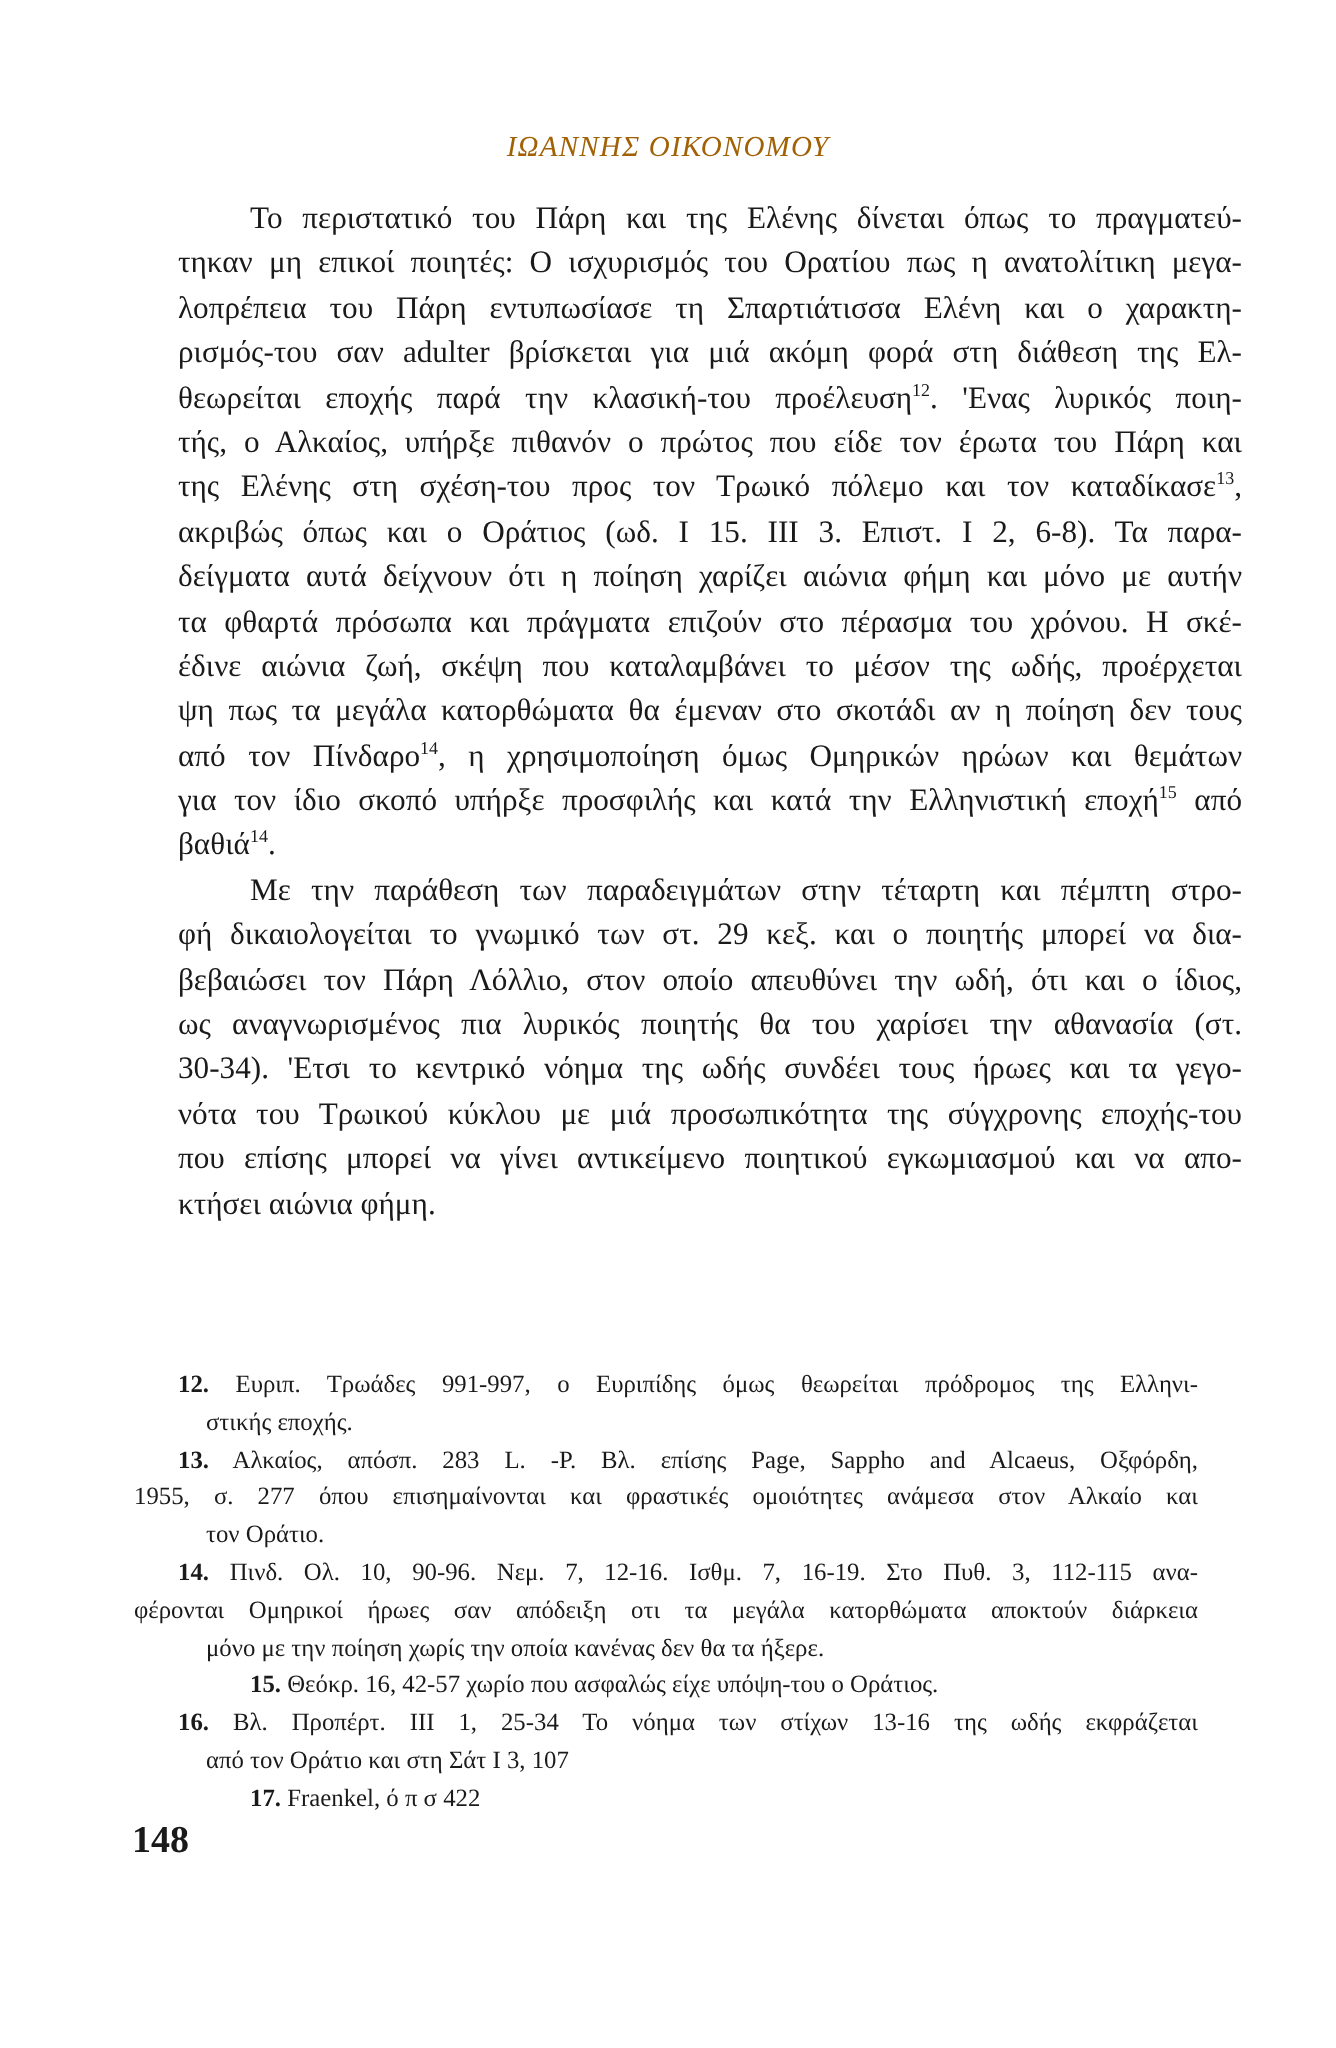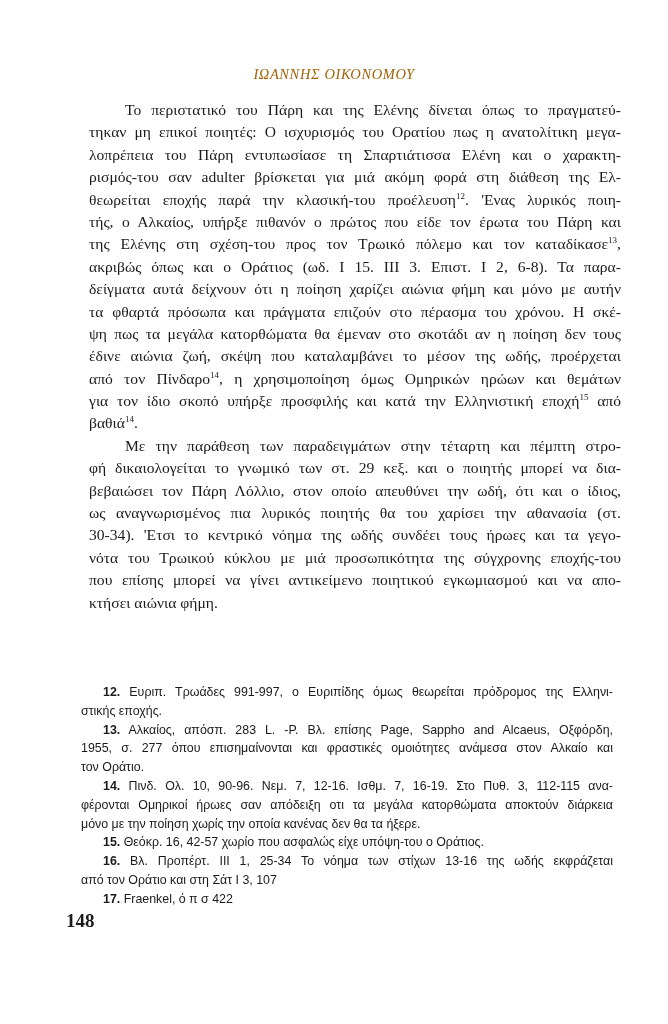--- a/index.html
+++ b/index.html
@@ -49,35 +49,36 @@
     }
     .body-text .line.last {
       text-align-last: left;
     }
     .body-text .line.indent {
       padding-left: 36px;
     }
     .footnotes {
       position: absolute;
       top: 683px;
-      left: 81px;
+      left: 67px;
       width: 532px;
-      font-family: Liberation Sans, sans-serif;
+      font-family: Liberation Serif, serif;
       font-size: 12.4px;
       line-height: 18.8px;
     }
     .footnotes .line {
       display: block;
       white-space: nowrap;
       text-align: justify;
       text-align-last: justify;
       height: 18.8px;
     }
     .footnotes .line.last {
       text-align-last: left;
+      margin-left: 36px;
     }
     .footnotes .line.indent {
       padding-left: 22px;
     }
     .fn-num {
       font-weight: bold;
     }
     sup {
       font-size: 9px;
       line-height: 0;
@@ -102,22 +103,22 @@
       <span class="line indent"><span>Το περιστατικό του Πάρη και της Ελένης δίνεται όπως το πραγματεύ-</span></span>
       <span class="line"><span>τηκαν μη επικοί ποιητές: Ο ισχυρισμός του Ορατίου πως η ανατολίτικη μεγα-</span></span>
       <span class="line"><span>λοπρέπεια του Πάρη εντυπωσίασε τη Σπαρτιάτισσα Ελένη και ο χαρακτη-</span></span>
       <span class="line"><span>ρισμός-του σαν adulter βρίσκεται για μιά ακόμη φορά στη διάθεση της Ελ-</span></span>
       <span class="line"><span>θεωρείται εποχής παρά την κλασική-του προέλευση</span><sup>12</sup><span>. 'Ενας λυρικός ποιη-</span></span>
       <span class="line"><span>τής, ο Αλκαίος, υπήρξε πιθανόν ο πρώτος που είδε τον έρωτα του Πάρη και</span></span>
       <span class="line"><span>της Ελένης στη σχέση-του προς τον Τρωικό πόλεμο και τον καταδίκασε</span><sup>13</sup><span>,</span></span>
       <span class="line"><span>ακριβώς όπως και ο Οράτιος (ωδ. Ι 15. ΙΙΙ 3. Επιστ. Ι 2, 6-8). Τα παρα-</span></span>
       <span class="line"><span>δείγματα αυτά δείχνουν ότι η ποίηση χαρίζει αιώνια φήμη και μόνο με αυτήν</span></span>
       <span class="line"><span>τα φθαρτά πρόσωπα και πράγματα επιζούν στο πέρασμα του χρόνου. Η σκέ-</span></span>
+      <span class="line"><span>έδινε αιώνια ζωή, σκέψη που καταλαμβάνει το μέσον της ωδής, προέρχεται</span></span>
       <span class="line"><span>ψη πως τα μεγάλα κατορθώματα θα έμεναν στο σκοτάδι αν η ποίηση δεν τους</span></span>
-      <span class="line"><span>έδινε αιώνια ζωή, σκέψη που καταλαμβάνει το μέσον της ωδής, προέρχεται</span></span>
       <span class="line"><span>από τον Πίνδαρο</span><sup>14</sup><span>, η χρησιμοποίηση όμως Ομηρικών ηρώων και θεμάτων</span></span>
       <span class="line"><span>για τον ίδιο σκοπό υπήρξε προσφιλής και κατά την Ελληνιστική εποχή</span><sup>15</sup><span> από</span></span>
       <span class="line last"><span>βαθιά</span><sup>14</sup><span>.</span></span>
     </div>
     <div>
       <span class="line indent"><span>Με την παράθεση των παραδειγμάτων στην τέταρτη και πέμπτη στρο-</span></span>
       <span class="line"><span>φή δικαιολογείται το γνωμικό των στ. 29 κεξ. και ο ποιητής μπορεί να δια-</span></span>
       <span class="line"><span>βεβαιώσει τον Πάρη Λόλλιο, στον οποίο απευθύνει την ωδή, ότι και ο ίδιος,</span></span>
       <span class="line"><span>ως αναγνωρισμένος πια λυρικός ποιητής θα του χαρίσει την αθανασία (στ.</span></span>
       <span class="line"><span>30-34). 'Ετσι το κεντρικό νόημα της ωδής συνδέει τους ήρωες και τα γεγο-</span></span>

